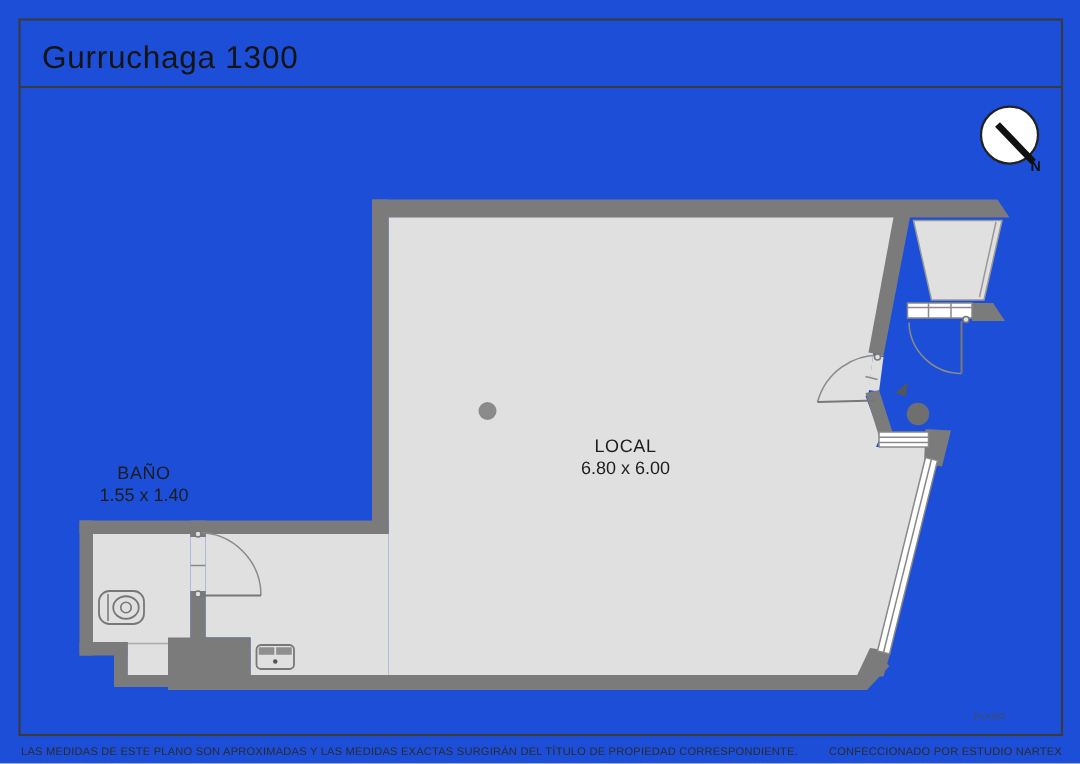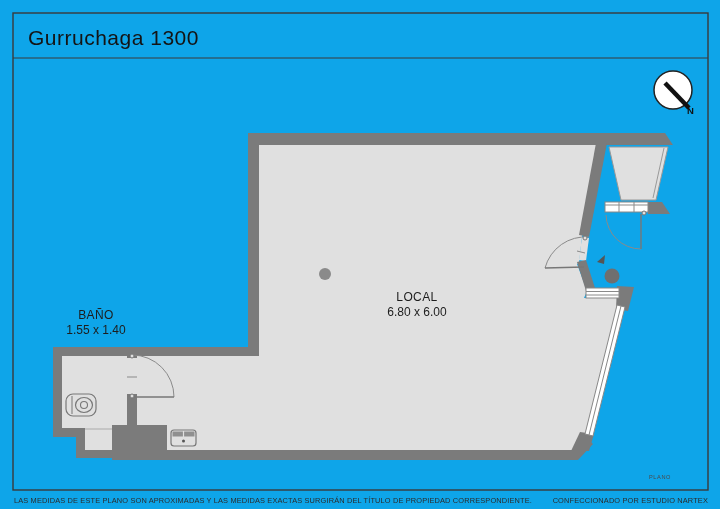--- a/index.html
+++ b/index.html
@@ -1,19 +1,19 @@
 <!DOCTYPE html>
 <html><head>
 <meta charset="utf-8">
 <style>
   html,body{margin:0;padding:0;background:#fff;}
   .page{
     position:relative;
     width:720px;height:509px;
-    background:#0ea5e9;
+    background:#1d4ed8;
     font-family:"Liberation Sans", sans-serif;
     overflow:hidden;
   }
   svg{display:block;}
   .title-text{font-family:"Liberation Sans",sans-serif;font-size:21px;fill:#141414;letter-spacing:.5px;}
   .room-label{font-family:"Liberation Sans",sans-serif;font-size:12px;fill:#1d1d1d;letter-spacing:.4px;}
   .room-dims{font-family:"Liberation Sans",sans-serif;font-size:12px;fill:#1d1d1d;}
   .sheet-label{font-family:"Liberation Sans",sans-serif;font-size:5.6px;fill:#4a4a4a;letter-spacing:.6px;}
   .footer-text{font-family:"Liberation Sans",sans-serif;font-size:7.4px;fill:#2b2b2b;letter-spacing:.15px;}
   .compass-n{font-family:"Liberation Sans",sans-serif;font-size:9.5px;font-weight:bold;fill:#111;}

